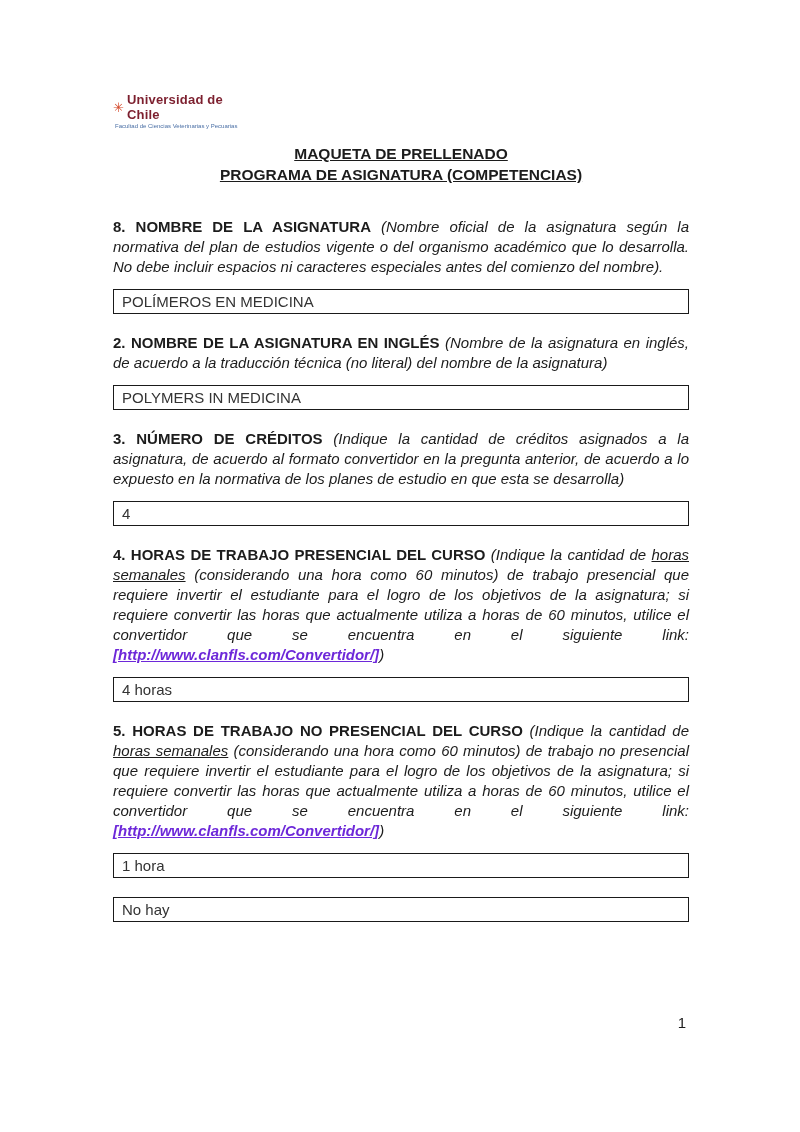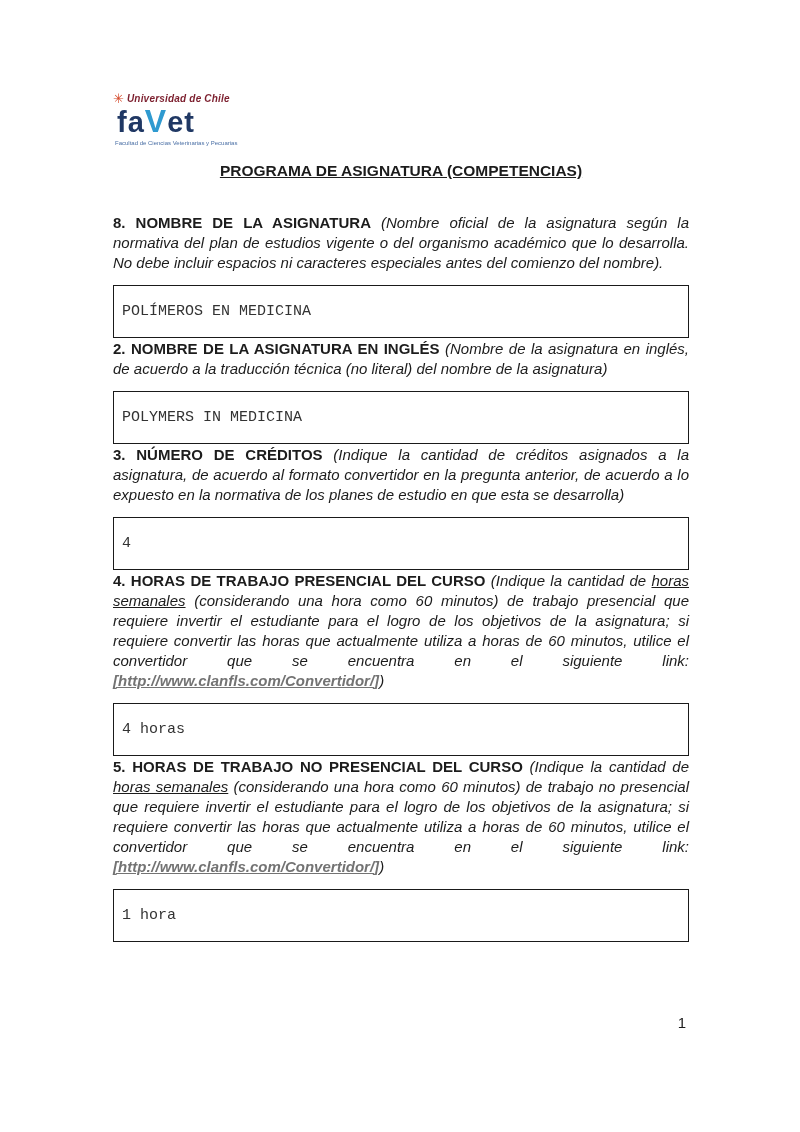--- a/index.html
+++ b/index.html
@@ -13,65 +13,64 @@
     font-family: "Liberation Sans", sans-serif;
     font-size: 15px;
     color: #1c1c1c;
     overflow: hidden;
   }
 
   
   .logo { width: 140px; margin-bottom: 4px; }
   .logo-top { display: flex; align-items: center; gap: 3px; }
   .logo-star { color: #d4482a; font-size: 13px; line-height: 1; }
-  .logo-univ { color: #7c1f2e; font-size: 10px; font-weight: bold; letter-spacing: 0.2px; font-style: italic; }
+  .logo-univ { color: #7c1f2e; font-size: 13px; font-weight: bold; letter-spacing: 0.2px; }
   .logo-brand { font-size: 29px; font-weight: bold; line-height: 1.05; letter-spacing: 1px; color: #203864; padding-left: 4px; }
   .logo-brand .v { color: #2f9ad0; font-size: 32px; }
   .logo-sub { font-size: 6px; color: #4a6fa5; margin-top: 1px; padding-left: 2px; white-space: nowrap; }
 
   
   .doc-title { text-align: center; font-weight: bold; margin: 14px 0 32px; }
   .doc-title .line { text-decoration: underline; font-size: 15.5px; line-height: 21px; }
 
   
   .section-para { text-align: justify; margin: 0 0 12px; line-height: 20px; }
   .sec-head { font-weight: 700; font-style: normal; }
   .sec-desc { font-style: italic; }
   .u { text-decoration: underline; }
-  .link { color: #737373; font-weight: bold; font-style: italic; text-decoration: underline; cursor: pointer; }
+  .link { color: #6d28d9; font-weight: bold; font-style: italic; text-decoration: underline; cursor: pointer; }
 
   .answer-box {
     border: 1.5px solid #1a1a1a;
-    padding: 15px 8px;
+    padding: 1px 8px;
     min-height: 24px;
     line-height: 21px;
-    margin: 0 0 1px;
+    margin: 0 0 19px;
     color: #333333;
-    font-family: Liberation Mono, monospace;
   }
 
   .req-heading { font-weight: bold; text-decoration: underline; margin: 2px 0 5px; line-height: 20px; }
 
   .page-number { position: absolute; right: 114px; top: 1014px; font-size: 15px; color: #1c1c1c; }
 </style>
 </head>
 <body>
 
 <div class="page">
 
   <div class="logo">
     <div class="logo-top">
       <span class="logo-star">✳</span>
       <span class="logo-univ">Universidad de Chile</span>
     </div>
-    <div class="logo-brand"><span>fa</span><span class="v">V</span><span>et</span></div>
     <div class="logo-sub">Facultad de Ciencias Veterinarias y Pecuarias</div>
   </div>
 
   <div class="doc-title">
+    <div class="line">MAQUETA DE PRELLENADO</div>
     <div class="line">PROGRAMA DE ASIGNATURA (COMPETENCIAS)</div>
   </div>
 
   <p class="section-para">
     <strong class="sec-head">8. NOMBRE DE LA ASIGNATURA</strong>
     <em class="sec-desc">(Nombre oficial de la asignatura según la normativa del plan de estudios vigente o del organismo académico que lo desarrolla. No debe incluir espacios ni caracteres especiales antes del comienzo del nombre).</em>
   </p>
   <div class="answer-box">
     <span>POLÍMEROS EN MEDICINA</span>
   </div>
@@ -101,16 +100,19 @@
   </div>
 
   <p class="section-para">
     <strong class="sec-head">5. HORAS DE TRABAJO NO PRESENCIAL DEL CURSO</strong>
     <em class="sec-desc"><span>(Indique la cantidad de </span><span class="u">horas semanales</span><span> (considerando una hora como 60 minutos) de trabajo no presencial que requiere invertir el estudiante para el logro de los objetivos de la asignatura; si requiere convertir las horas que actualmente utiliza a horas de 60 minutos, utilice el convertidor que se encuentra en el siguiente link: </span><a class="link">[http://www.clanfls.com/Convertidor/]</a><span>)</span></em>
   </p>
   <div class="answer-box">
     <span>1 hora</span>
   </div>
 
+  <div class="answer-box">
+    <span>No hay</span>
+  </div>
 
   <div class="page-number">1</div>
 
 </div>
 
 </body></html>

